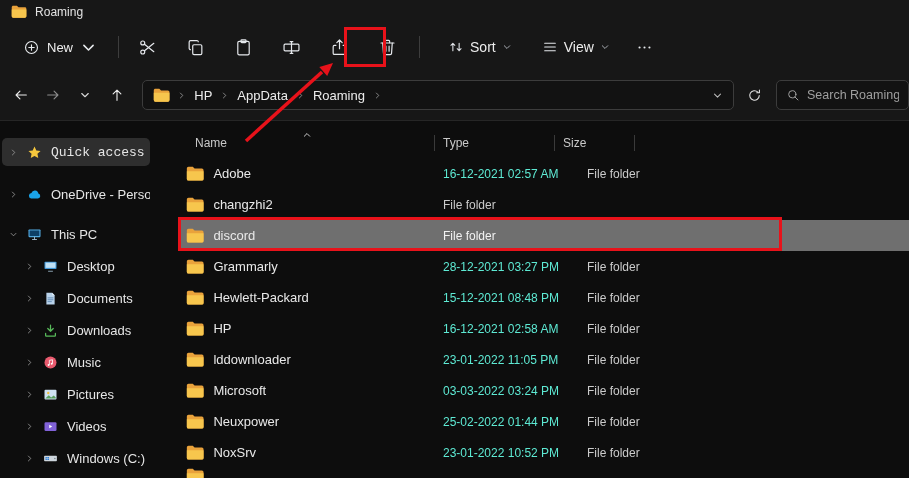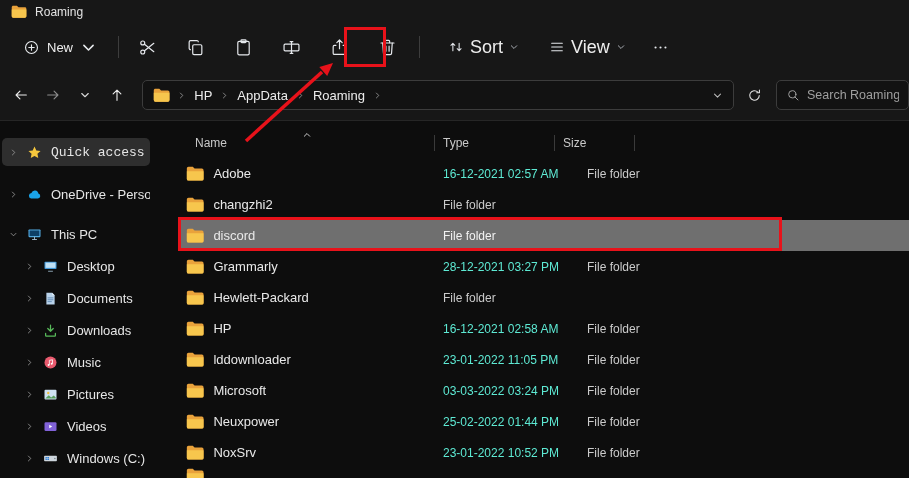--- a/index.html
+++ b/index.html
@@ -15,21 +15,21 @@
   .title-text{font-size:12px;color:#e2e2e2}
 
   
   .toolbar{position:absolute;top:24px;left:0;right:0;height:46px;background:#171717;display:flex;align-items:center;padding-left:12px}
   .btn-new{display:flex;align-items:center;gap:7px;height:34px;padding:0 11px;border-radius:5px;font-size:13px;color:#ededed}
   .btn-new .icn{font-size:17px;color:#e9ecef}
   .chev-sm{font-size:10px;color:#b4b8be}
   .tb-sep{width:1px;height:22px;background:#3d3d3d;margin:0 12px 0 10px;flex:none}
   .tb-icons{display:flex;align-items:center}
   .icn-btn{width:32px;height:32px;display:flex;align-items:center;justify-content:center;border-radius:5px;color:#e6e9ed;font-size:19px;margin-right:16px;flex:none}
-  .btn-drop{display:flex;align-items:center;gap:6px;height:34px;padding:0 8px;border-radius:5px;font-size:18px;color:#ededed;margin-left:8px}
+  .btn-drop{display:flex;align-items:center;gap:6px;height:34px;padding:0 8px;border-radius:5px;font-size:14px;color:#ededed;margin-left:8px}
   .btn-drop .icn.main-g{font-size:16px;color:#e6e9ed}
   .btn-drop.view{margin-left:14px}
   .more-btn{width:30px;height:32px;display:flex;align-items:center;justify-content:center;border-radius:5px;color:#e6e9ed;font-size:17px;margin-left:12px}
 
   
   .navbar{position:absolute;top:70px;left:0;right:0;height:51px;background:#171717;border-bottom:1px solid #262626;display:flex;align-items:center;padding-left:8px}
   .nav-btn{width:26px;height:26px;margin-right:6px;display:flex;align-items:center;justify-content:center;color:#ececec;font-size:16px;border-radius:4px;flex:none}
   .nav-btn.fwd{color:#8d8d8d}
   .nav-btn.chev{font-size:12px;color:#d8d8d8}
   .addressbar{margin-left:6px;width:592px;height:30px;background:#121212;border:1px solid #3c3c3c;border-radius:5px;display:flex;align-items:center;padding:0 10px;gap:7px;font-size:13px;flex:none}
@@ -513,20 +513,21 @@
       <div class="frow">
         <div class="cell c-name">
           <span class="icn">
             <svg viewBox="0 0 24 20" width="1.15em" height="0.95em">
               <path d="M1 3.2C1 2 2 1 3.2 1h5.6l2.4 2.4h9.6A2.2 2.2 0 0 1 23 5.6V17a2.2 2.2 0 0 1-2.2 2.2H3.2A2.2 2.2 0 0 1 1 17z" fill="#e9a23b"></path>
               <path d="M1 6.8h22V17a2.2 2.2 0 0 1-2.2 2.2H3.2A2.2 2.2 0 0 1 1 17z" fill="#f7c64d"></path>
             </svg>
           </span>
           <span>Hewlett-Packard</span>
         </div>
+        <div class="cell c-date">15-12-2021 08:48 PM</div>
         <div class="cell c-type">File folder</div>
         <div class="cell c-size"></div>
       </div>
       <div class="frow">
         <div class="cell c-name">
           <span class="icn">
             <svg viewBox="0 0 24 20" width="1.15em" height="0.95em">
               <path d="M1 3.2C1 2 2 1 3.2 1h5.6l2.4 2.4h9.6A2.2 2.2 0 0 1 23 5.6V17a2.2 2.2 0 0 1-2.2 2.2H3.2A2.2 2.2 0 0 1 1 17z" fill="#e9a23b"></path>
               <path d="M1 6.8h22V17a2.2 2.2 0 0 1-2.2 2.2H3.2A2.2 2.2 0 0 1 1 17z" fill="#f7c64d"></path>
             </svg>

